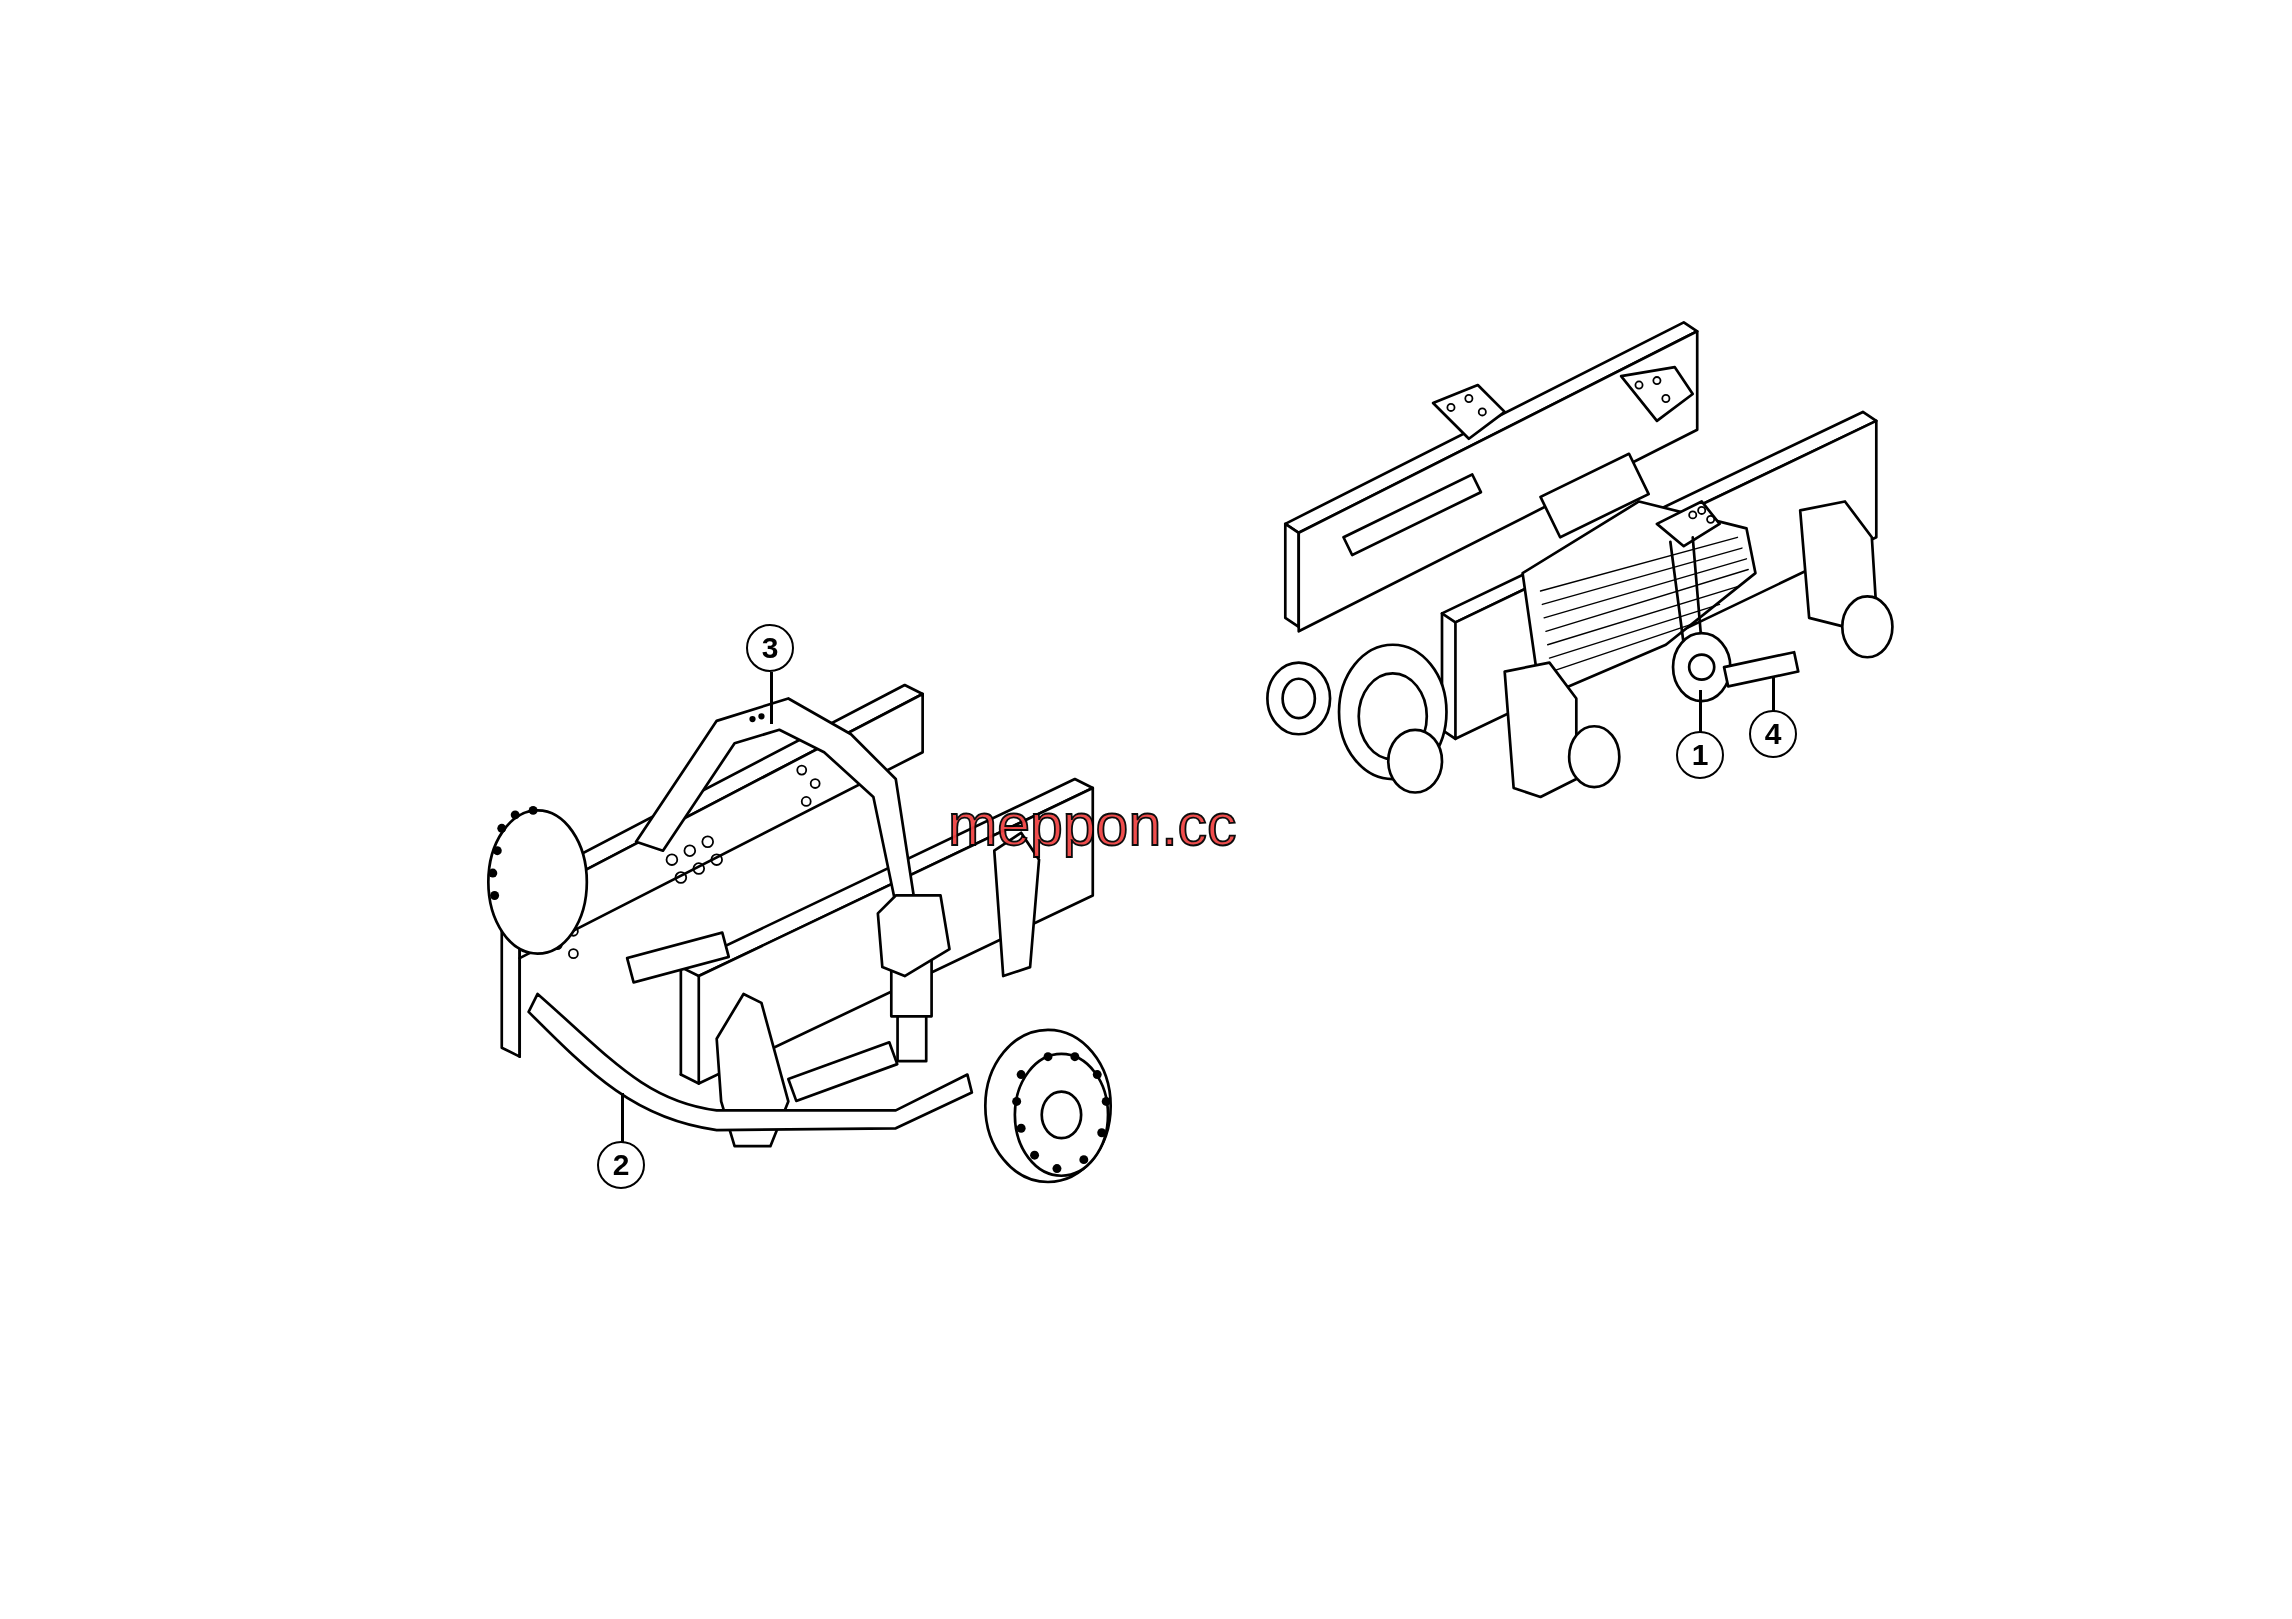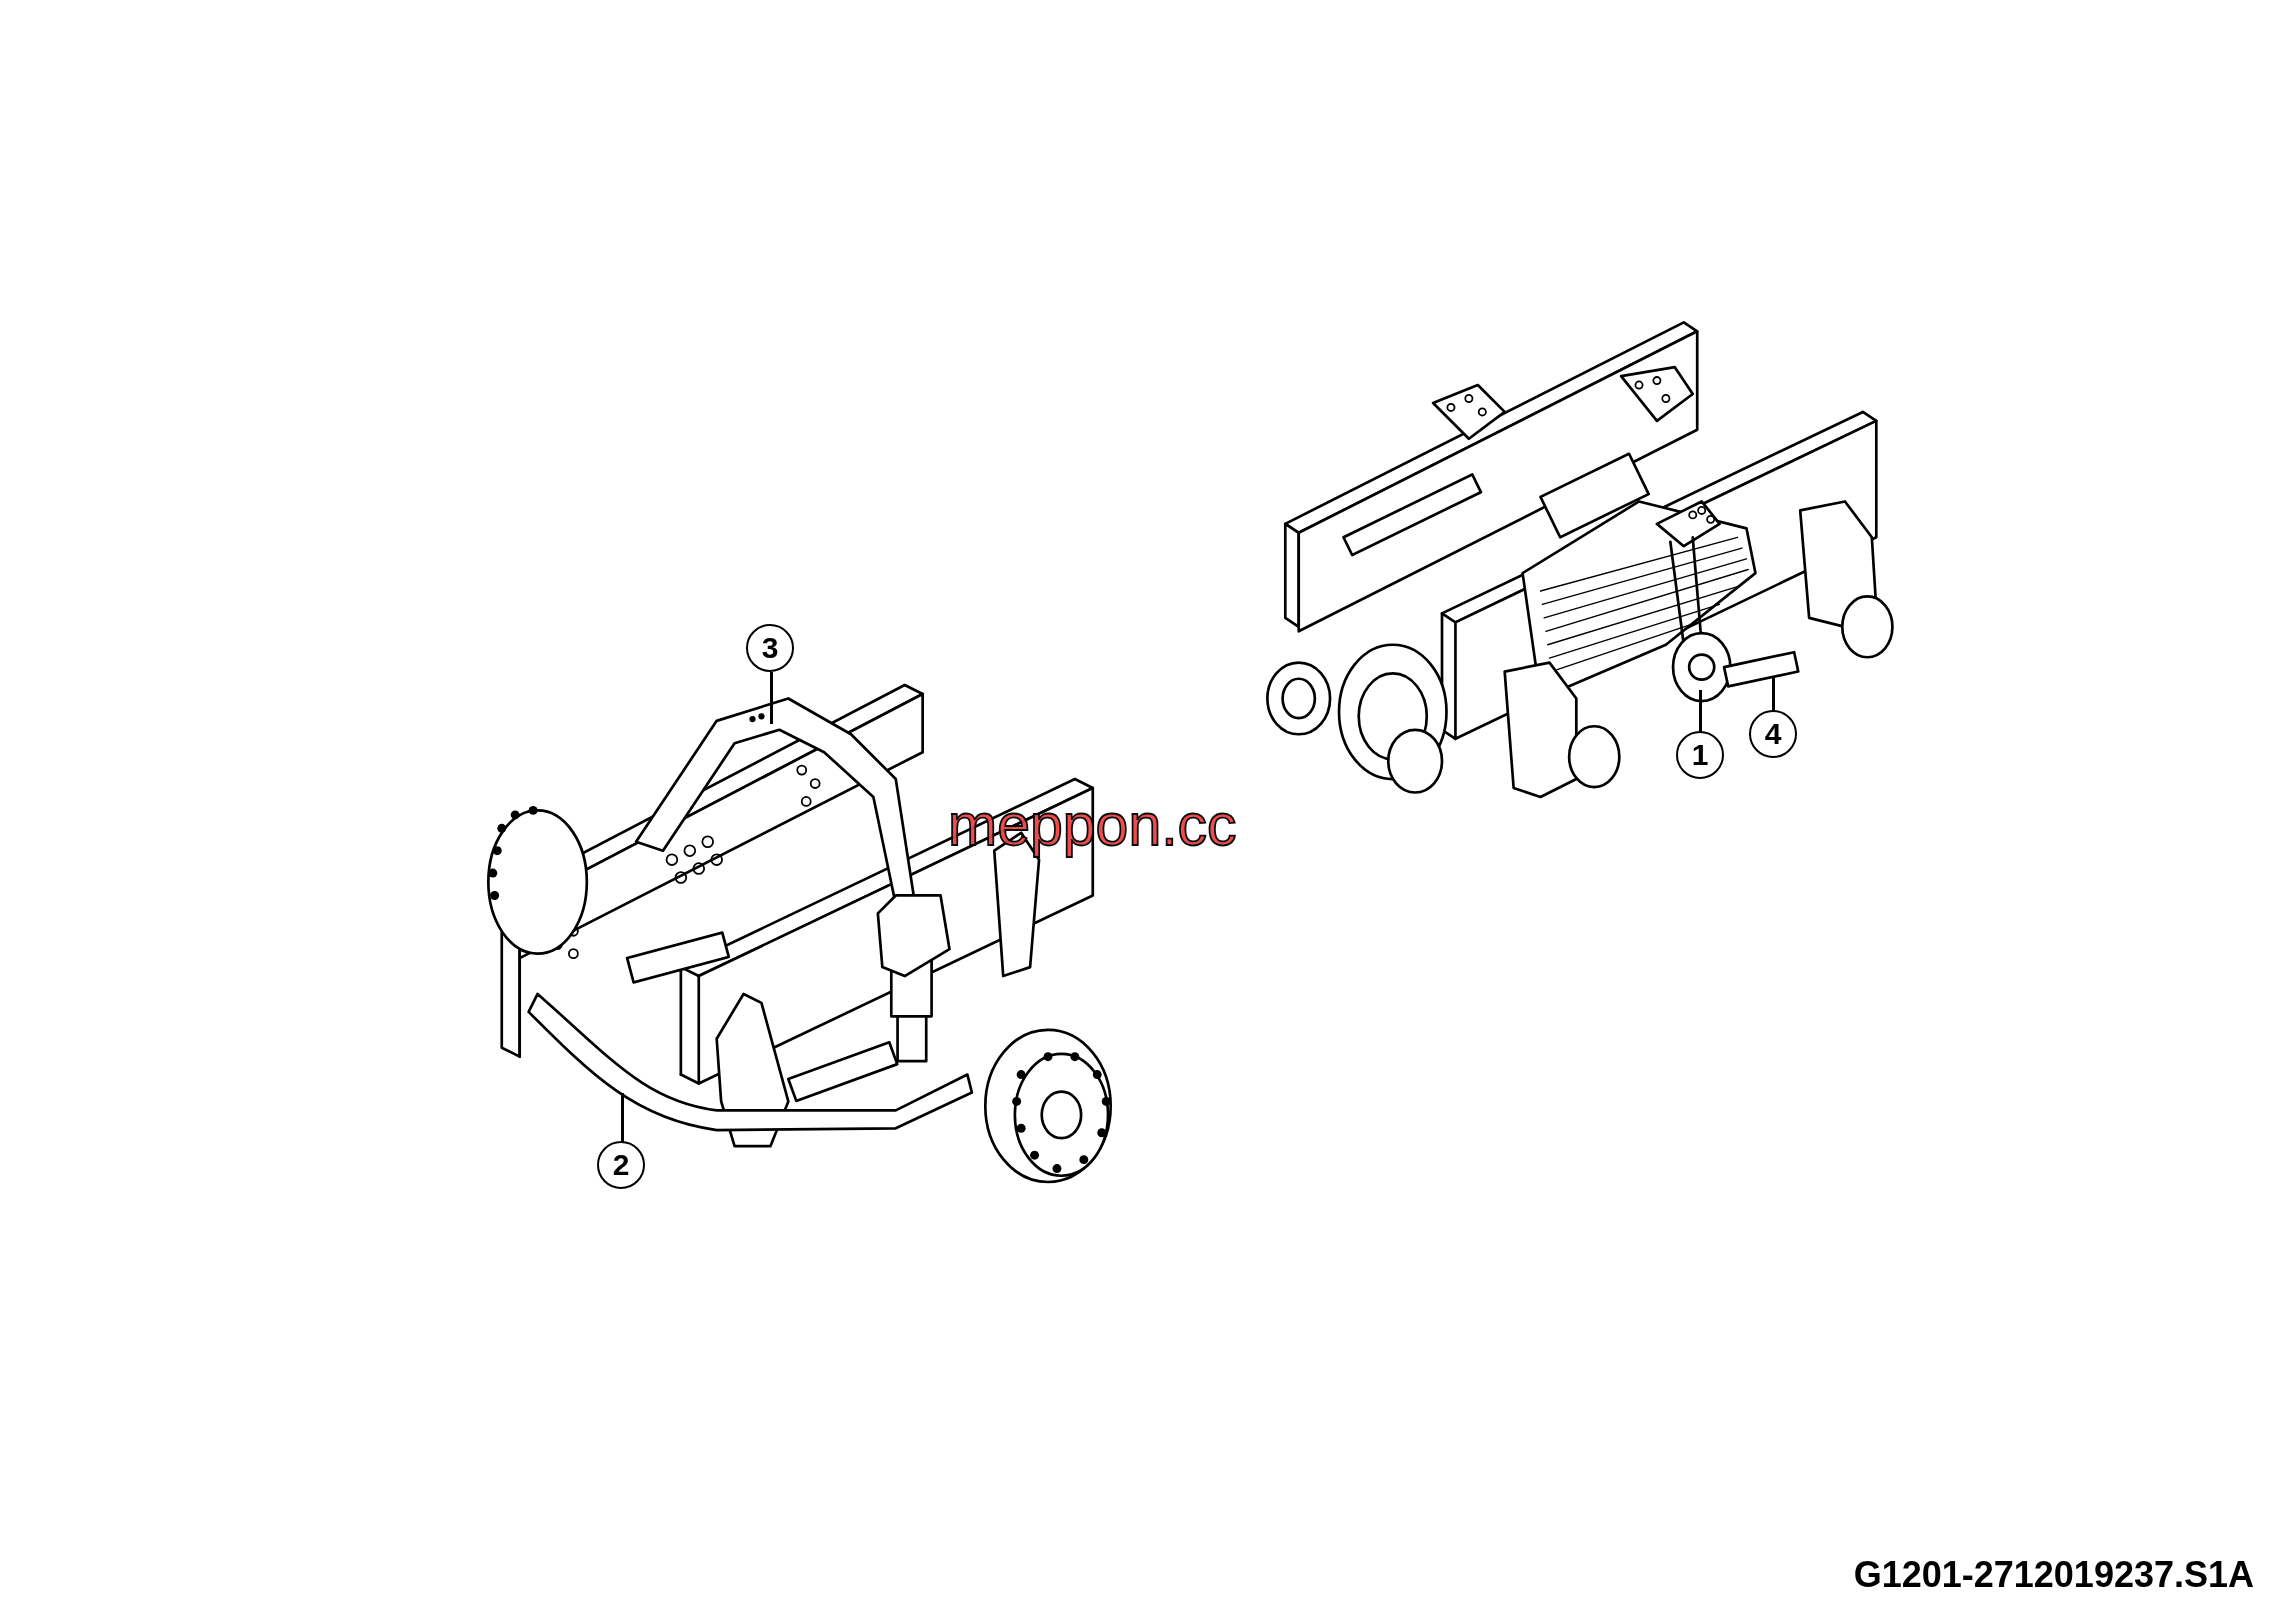--- a/index.html
+++ b/index.html
@@ -167,15 +167,14 @@
     </div>
   <div class="callout" style="left:1676px; top:731px;">
       <span>1</span>
     </div>
   <div class="callout" style="left:1749px; top:710px;">
       <span>4</span>
     </div>
 
   <div class="watermark-outline">meppon.cc</div>
 
-  <div class="drawing-code">G1201-2712019237.S1A</div>
 </div>
 
 
 </body></html>

